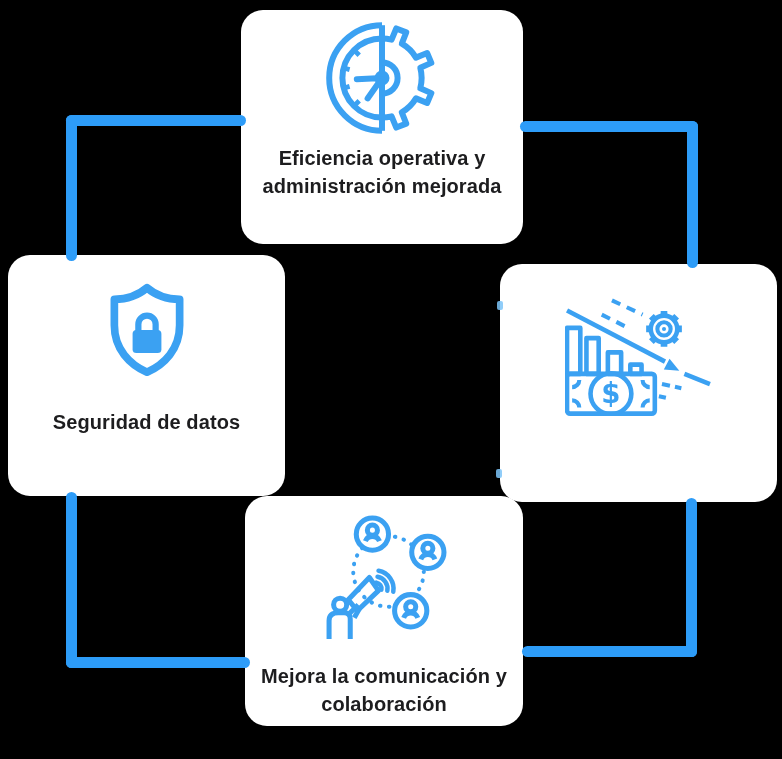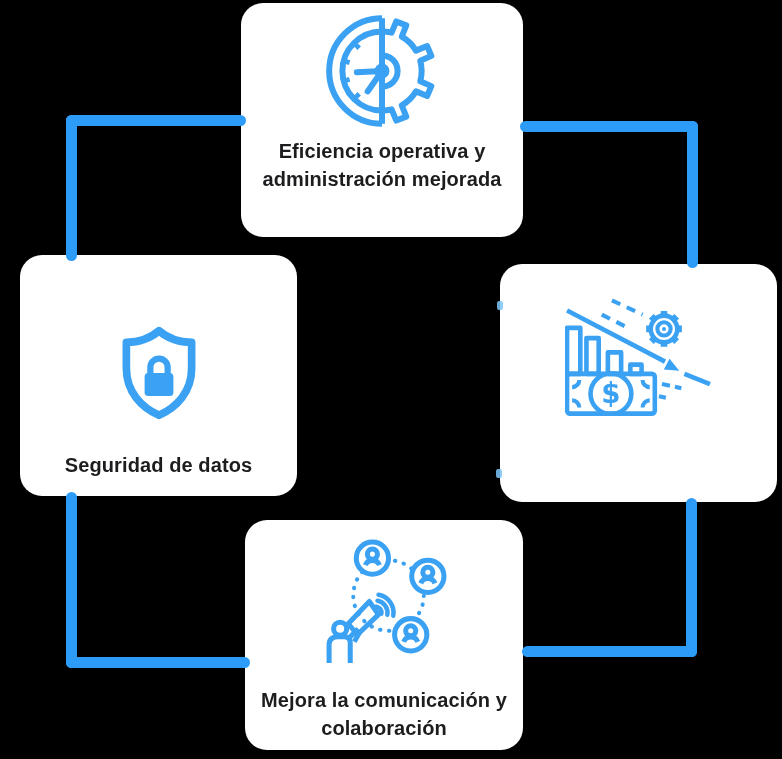--- a/index.html
+++ b/index.html
@@ -14,27 +14,27 @@
     position:absolute;background:var(--card);border-radius:22px;z-index:1;
     display:flex;flex-direction:column;align-items:center;
   }
   .icon{display:flex;align-items:center;justify-content:center;}
   .icon svg{color:var(--icon);display:block;}
   .label{
     font-weight:700;color:var(--text);font-size:20px;line-height:28px;
     text-align:center;letter-spacing:.1px;
   }
   
-  .card-top{left:241px;top:3px;width:282px;height:234px;padding-top:8px;box-sizing:border-box;}
+  .card-top{left:241px;top:10px;width:282px;height:234px;padding-top:8px;box-sizing:border-box;}
   .card-top .label{margin-top:6px;width:242px;}
-  .card-left{left:20px;top:255px;width:277px;height:241px;padding-top:70px;box-sizing:border-box;}
+  .card-left{left:8px;top:255px;width:277px;height:241px;padding-top:27px;box-sizing:border-box;}
   .card-left .label{margin-top:30px;white-space:nowrap;}
   .card-right{left:500px;top:264px;width:277px;height:238px;padding-top:34px;box-sizing:border-box;}
   .card-right .label{margin-top:10px;white-space:nowrap;}
-  .card-bottom{left:245px;top:520px;width:278px;height:230px;padding-top:18px;box-sizing:border-box;}
+  .card-bottom{left:245px;top:496px;width:278px;height:230px;padding-top:18px;box-sizing:border-box;}
   .card-bottom .label{margin-top:22px;width:252px;}
 </style>
 </head>
 <body>
 
 <div id="canvas">
 
   <div class="connector" style="left:66px;top:115px;width:180px;height:11px;"></div>
   <div class="connector" style="left:66px;top:115px;width:11px;height:146px;"></div>
   <div class="connector" style="left:520px;top:121px;width:178px;height:11px;"></div>

